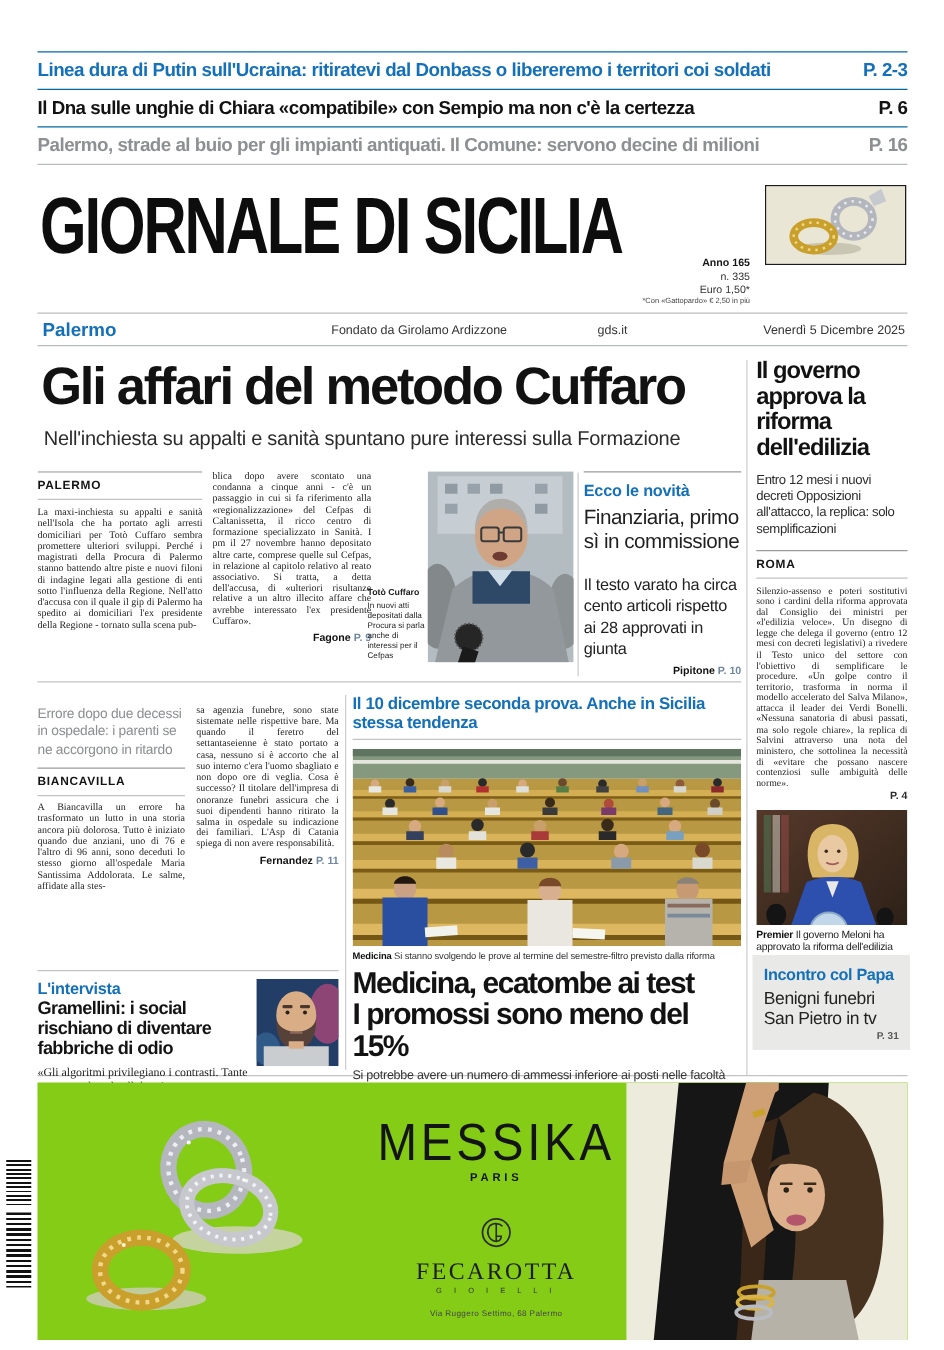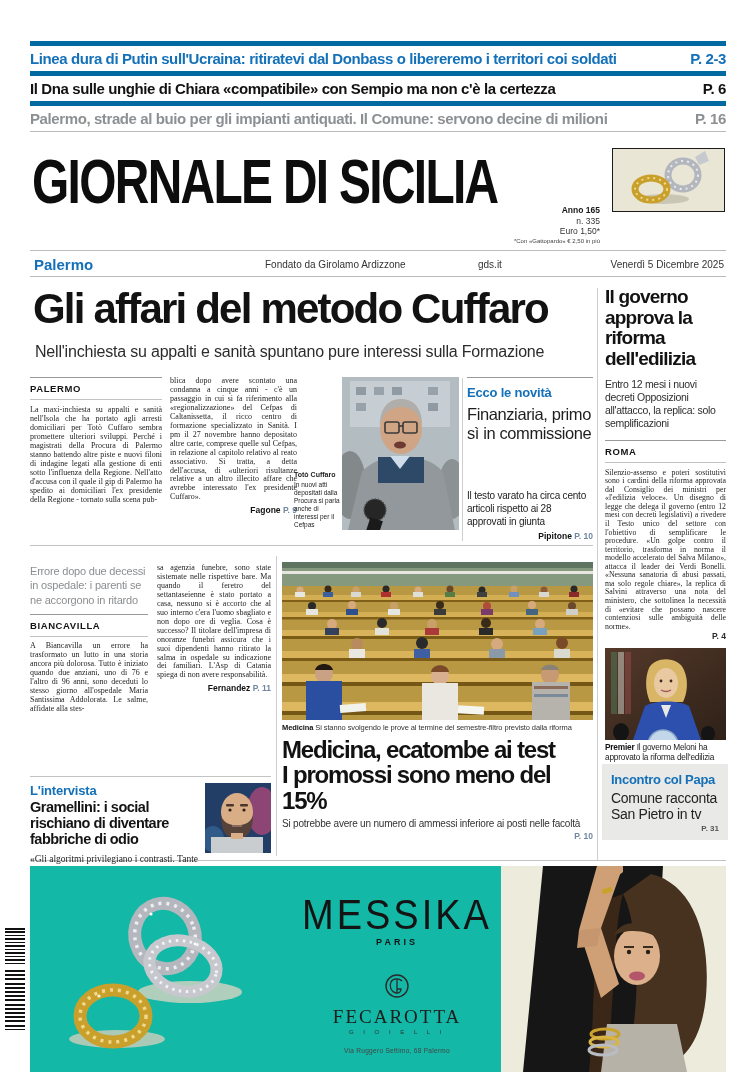--- a/index.html
+++ b/index.html
@@ -8,21 +8,21 @@
     width:755px; height:1080px; position:relative; overflow:hidden;
     font-family:"Liberation Sans", sans-serif; color:#161616;
   }
   .hrule { position:absolute; height:1px; background:#c3c3c3; }
   .vrule { position:absolute; width:1px; background:#cdcdcd; }
 
   
   .strip { position:absolute; left:30px; right:29px; top:41px; }
   .strip-row {
     display:flex; justify-content:space-between; align-items:center;
-    height:30px; border-top:5px solid #0369a1;
+    height:30px; border-top:1px solid #0369a1;
     font-weight:bold; font-size:15px; letter-spacing:-0.4px;
   }
   .strip:after { content:""; display:block; border-top:1px solid #b9bcbe; }
   .strip-blue  { color:#1470b8; }
   .strip-black { color:#121212; }
   .strip-gray  { color:#8d9093; }
   .strip-page { margin-left:12px; white-space:nowrap; }
 
   
   .mast-title {
@@ -80,21 +80,21 @@
   .cuffaro-cap { position:absolute; left:294px; top:471px; width:46px; font-size:6.5px; line-height:1.25; color:#222; }
   .cuffaro-cap b { font-size:7px; display:block; margin-bottom:1px; }
   .photo-cuffaro { position:absolute; left:342px; top:377px; width:117px; height:153px; overflow:hidden; }
 
   .novita {
     position:absolute; left:467px; top:377px; width:126px; height:164px;
     border-top:1px solid #9a9a9a; display:flex; flex-direction:column;
   }
   .novita-kicker { color:#1470b8; font-weight:bold; font-size:13px; margin-top:7px; letter-spacing:-0.2px; }
   .novita-head { font-size:16.5px; font-weight:400; line-height:1.14; letter-spacing:-0.4px; color:#1f1f1f; margin-top:5px; }
-  .novita-body { font-size:10px; line-height:1.3; color:#222; margin-top:auto; letter-spacing:-0.2px; }
+  .novita-body { font-size:13px; line-height:1.3; color:#222; margin-top:auto; letter-spacing:-0.2px; }
 
   
   .salme { position:absolute; left:30px; top:555px; width:241px; }
   .salme-head { font-size:21px; font-weight:800; letter-spacing:-0.9px; line-height:1.04; color:#121212; }
   .salme-cols { display:flex; gap:9px; margin-top:9px; }
   .salme-c1 { width:118px; }
   .salme-c2 { width:114px; }
   .salme-dek { font-size:11px; line-height:1.3; color:#8b8e91; letter-spacing:-0.2px; margin-bottom:7px; }
   .salme-c1 .kicker { margin-bottom:5px; }
   .salme-c1 .bodytxt { max-height:92px; }
@@ -133,21 +133,21 @@
 
   .papa {
     position:absolute; left:602px; top:764px; width:126px; height:76px;
     background:#e9e9e7; padding:8px 9px 6px;
   }
   .papa-kicker { color:#1470b8; font-weight:bold; font-size:13px; letter-spacing:-0.3px; }
   .papa-head { font-size:14px; font-weight:400; line-height:1.15; letter-spacing:-0.3px; color:#222; margin-top:3px; }
   .papa-page { text-align:right; font-size:8px; font-weight:bold; color:#555; margin-top:2px; }
 
   
-  .ad { position:absolute; left:30px; top:866px; width:696px; height:206px; background:#14b8a6; overflow:hidden; }
+  .ad { position:absolute; left:30px; top:866px; width:696px; height:206px; background:#84cc16; overflow:hidden; }
   .ad-rings { position:absolute; left:25px; top:8px; width:210px; height:190px; }
   .ad-center { position:absolute; left:242px; top:26px; width:250px; text-align:center; }
   .ad-brand { font-size:38px; font-weight:400; letter-spacing:3px; color:#141414;
               transform:scaleY(1.1); transform-origin:center top; }
   .ad-city { font-size:9px; font-weight:bold; letter-spacing:3px; color:#141414; margin-top:2px; }
   .ad-logo { margin-top:26px; }
   .ad-store { font-size:19px; letter-spacing:2px; color:#1d1d1d; margin-top:3px;
               font-family:"Liberation Serif","DejaVu Serif",serif; }
   .ad-store-sub { font-size:6px; letter-spacing:4px; color:#333; margin-top:1px; }
   .ad-address { font-size:6.5px; color:#444; margin-top:12px; letter-spacing:0.3px; }
@@ -279,20 +279,21 @@
       <div class="bodytxt">sa agenzia funebre, sono state sistemate nelle rispettive bare. Ma quando il feretro del settantaseienne è stato portato a casa, nessuno si è accorto che al suo interno c'era l'uomo sbagliato e non dopo ore di veglia. Cosa è successo? Il titolare dell'impresa di onoranze funebri assicura che i suoi dipendenti hanno ritirato la salma in ospedale su indicazione dei familiari. L'Asp di Catania spiega di non avere responsabilità.</div>
       <div class="byline">
         <b>Fernandez</b>
         <span class="pg">P. 11</span>
       </div>
     </div>
   </div>
 </div>
 
 <div class="medicina">
+  <div class="med-kicker">Il 10 dicembre seconda prova. Anche in Sicilia stessa tendenza</div>
   <div class="photo-aula">
     <svg width="311" height="158" viewBox="0 0 311 158" preserveAspectRatio="none">
       <rect width="311" height="24" fill="#85997f"></rect>
       <rect y="0" width="311" height="6" fill="#5e7360"></rect>
       <rect y="9" width="311" height="3" fill="#e6e6df"></rect>
       <rect y="24" width="311" height="134" fill="#b99844"></rect>
       <g>
         <rect y="33" width="311" height="5" fill="#d4ae52"></rect>
           <rect y="38" width="311" height="2" fill="#806018"></rect>
         <rect y="50" width="311" height="5" fill="#d4ae52"></rect>
@@ -450,21 +451,21 @@
     </svg>
   </div>
   <div class="gov-cap">
     <b>Premier</b>
     <span>Il governo Meloni ha approvato la riforma dell'edilizia</span>
   </div>
 </div>
 
 <div class="papa">
   <div class="papa-kicker">Incontro col Papa</div>
-  <div class="papa-head">Comune racconta San Pietro in tv</div>
+  <div class="papa-head">Benigni funebri San Pietro in tv</div>
   <div class="papa-page">P. 31</div>
 </div>
 
 <div class="ad">
   <div class="ad-rings">
     <svg width="210" height="190" viewBox="0 0 210 190" preserveAspectRatio="none">
       <ellipse cx="62" cy="165" rx="48" ry="9" fill="#cfcdbb" opacity="0.8"></ellipse>
       <ellipse cx="135" cy="118" rx="52" ry="11" fill="#d6d4c2" opacity="0.8"></ellipse>
       <g transform="rotate(-18 110 62)">
         <ellipse cx="110" cy="62" rx="30" ry="33" fill="none" stroke="#b4b7bd" stroke-width="13"></ellipse>

